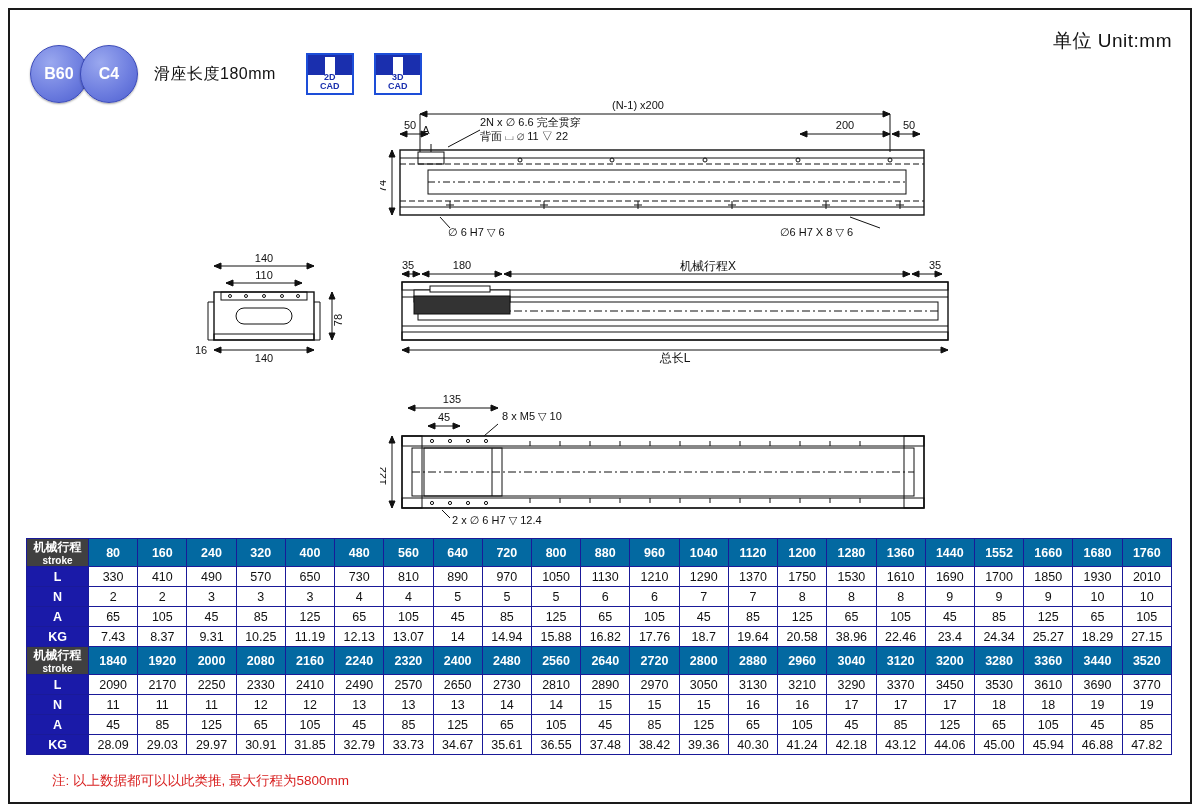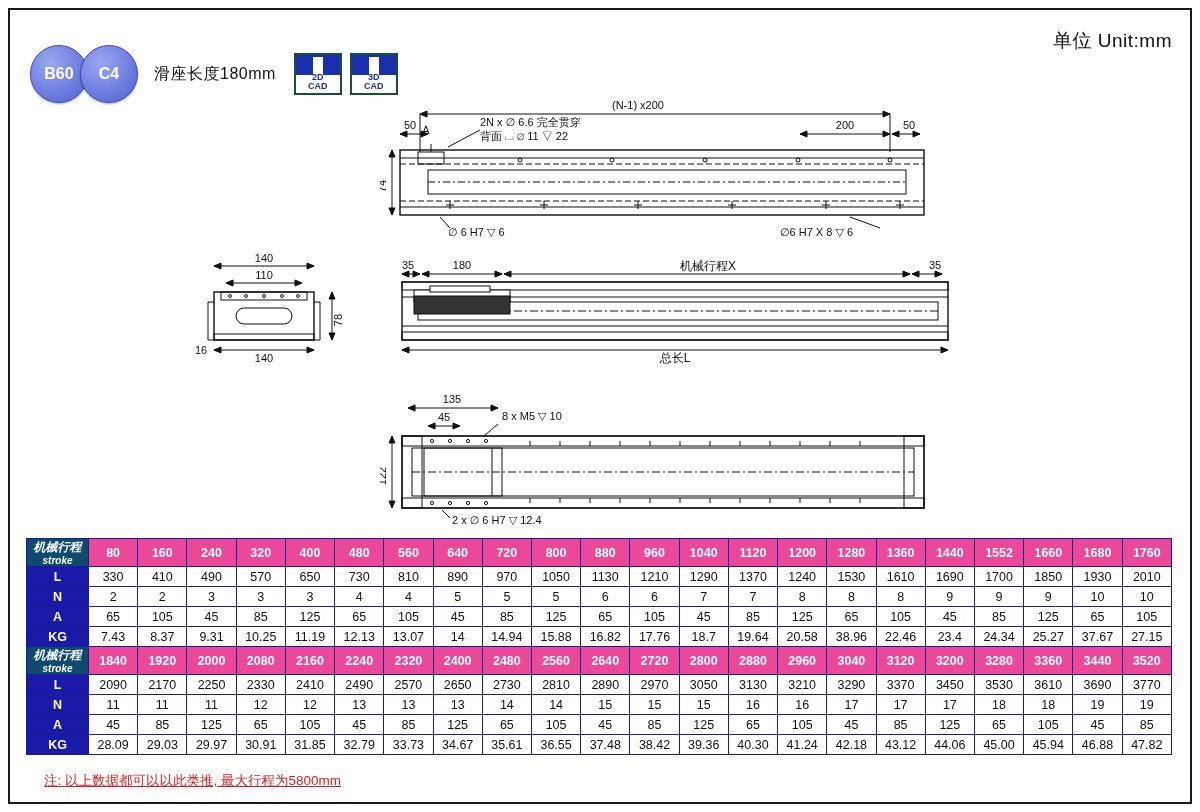--- a/index.html
+++ b/index.html
@@ -27,23 +27,24 @@
     color:#fff;font-size:16px;font-weight:bold;
     display:flex;align-items:center;justify-content:center;
     box-shadow:0 1px 2px rgba(0,0,0,.35);
   }
   .badge.b2{margin-left:-8px;}
   .slider-len{
     margin-left:16px;font-size:16px;color:#111;letter-spacing:.5px;
   }
   .cad-btns{display:flex;margin-left:18px;gap:8px;}
   .cad{
-    width:48px;height:42px;border:2px solid #14532d;background:#fff;
+    width:48px;height:42px;border:2px solid #1d4ed8;background:#fff;
     position:relative;display:flex;align-items:flex-end;justify-content:center;
     box-sizing:border-box;
+    margin-left:12px;
   }
   .cad .cap{
     position:absolute;left:0;top:0;width:100%;height:20px;
     background:#1a2fae;
   }
   .cad .cap:after{
     content:"";position:absolute;left:50%;top:2px;margin-left:-5px;
     width:10px;height:18px;background:#fff;
   }
   .cad .txt{
@@ -61,29 +62,28 @@
     font-size:12.5px;
     text-align:center;
     height:19px;
     padding:0 1px;
     font-family:"Liberation Sans", sans-serif;
     color:#111;
     white-space:nowrap;
     overflow:hidden;
   }
   th.hdr{
-    background:#0c4a6e;color:#fff;font-weight:bold;font-size:12px;
+    background:#404040;color:#fff;font-weight:bold;font-size:12px;
     width:62px;
-    font-style:italic;
   }
   th.hdr .sub{display:block;font-size:10px;font-weight:bold;line-height:10px;}
-  td.strokeval{background:#ec4899;color:#fff;font-weight:bold;font-size:12.5px;}
+  td.strokeval{background:#0369a1;color:#fff;font-weight:bold;font-size:12.5px;}
   td.rowlab{background:#1a1aa8;color:#fff;font-weight:bold;font-size:12.5px;}
   .note{
-    position:absolute;left:44px;top:772px;color:#d81f1f;font-size:13.5px;text-decoration:underline;
+    position:absolute;left:52px;top:772px;color:#d81f1f;font-size:13.5px;
   }
 </style>
 </head>
 <body>
 
 <div class="page-frame"></div>
 
 <div class="unit-label">单位 Unit:mm</div>
 
 <div class="badges">
@@ -403,21 +403,21 @@
           <td>650</td>
           <td>730</td>
           <td>810</td>
           <td>890</td>
           <td>970</td>
           <td>1050</td>
           <td>1130</td>
           <td>1210</td>
           <td>1290</td>
           <td>1370</td>
-          <td>1240</td>
+          <td>1750</td>
           <td>1530</td>
           <td>1610</td>
           <td>1690</td>
           <td>1700</td>
           <td>1850</td>
           <td>1930</td>
           <td>2010</td>
         </tr>
         <tr>
           <td class="rowlab">N</td>
@@ -484,21 +484,21 @@
           <td>16.82</td>
           <td>17.76</td>
           <td>18.7</td>
           <td>19.64</td>
           <td>20.58</td>
           <td>38.96</td>
           <td>22.46</td>
           <td>23.4</td>
           <td>24.34</td>
           <td>25.27</td>
-          <td>37.67</td>
+          <td>18.29</td>
           <td>27.15</td>
         </tr>
         <tr>
           <th class="hdr"><span>机械行程</span><span class="sub">stroke</span></th>
           <td class="strokeval">1840</td>
           <td class="strokeval">1920</td>
           <td class="strokeval">2000</td>
           <td class="strokeval">2080</td>
           <td class="strokeval">2160</td>
           <td class="strokeval">2240</td>

